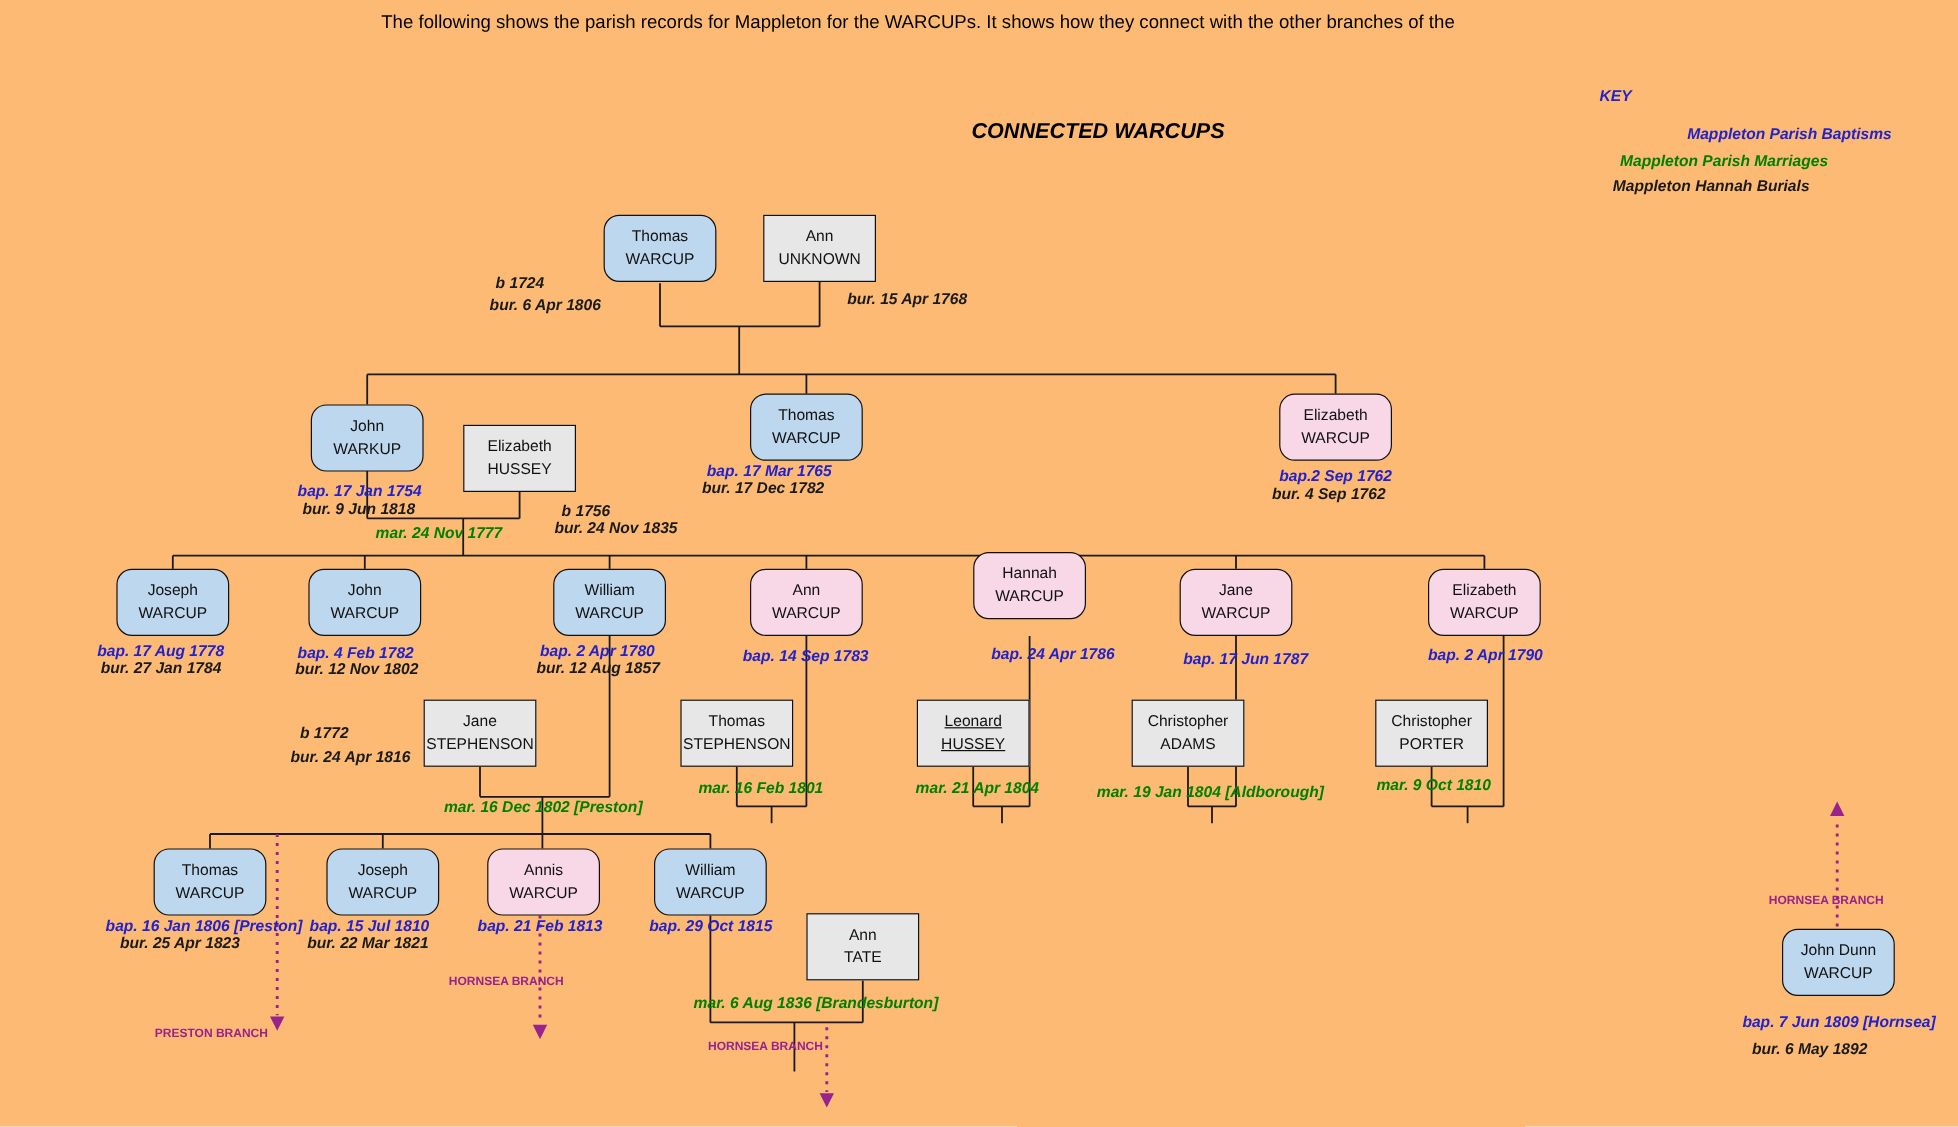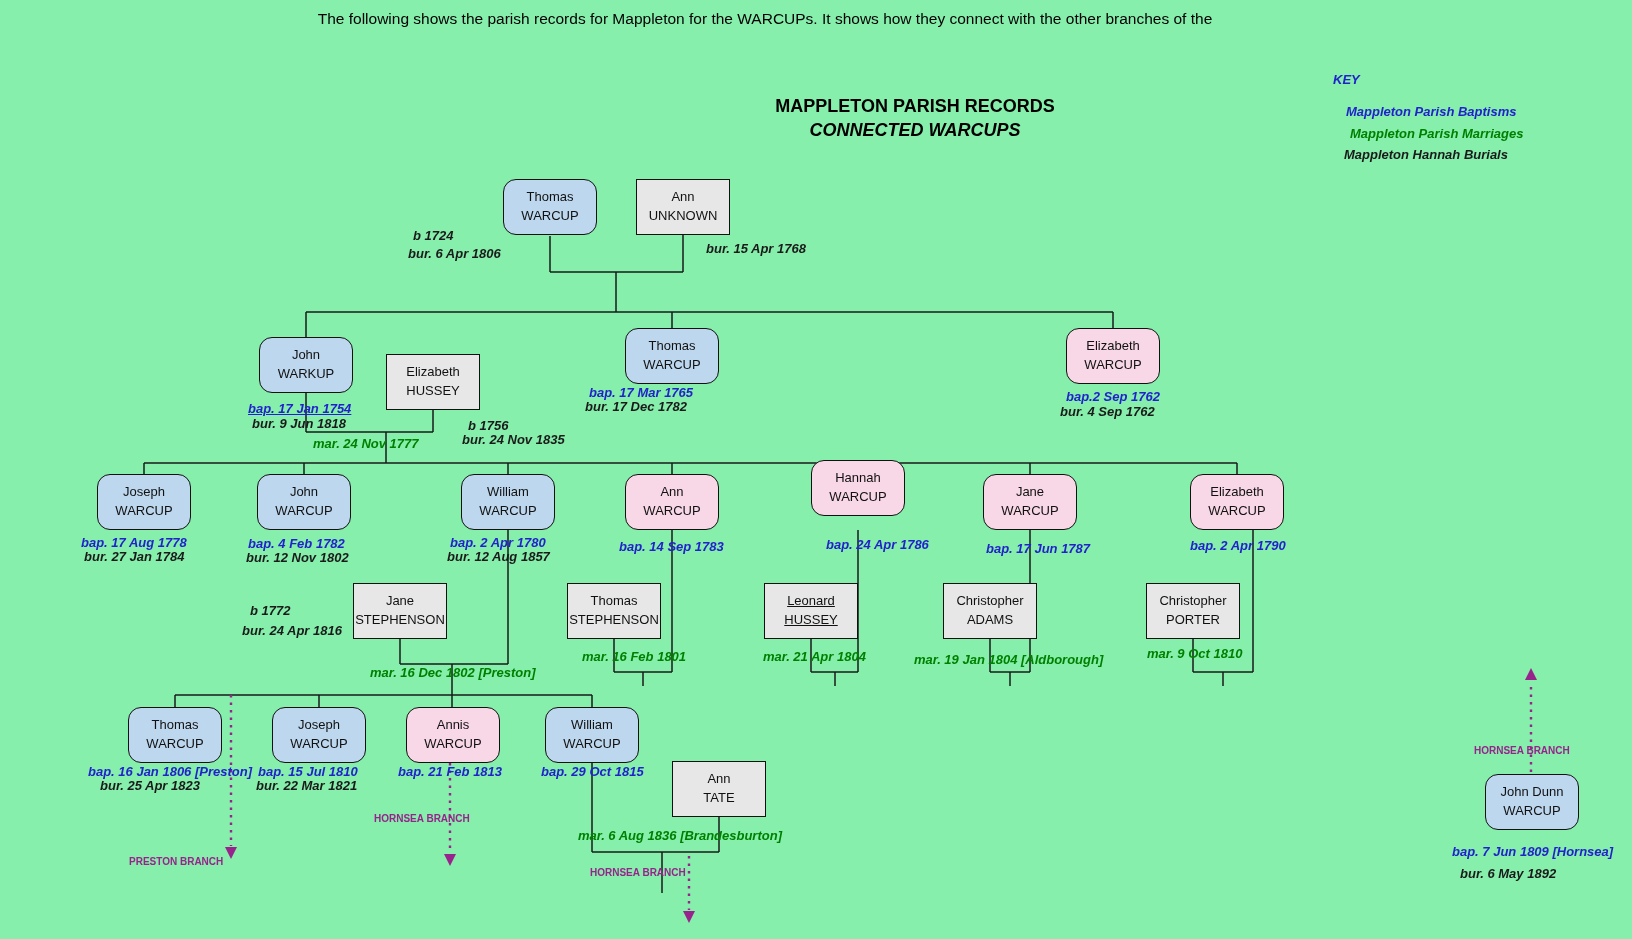--- a/index.html
+++ b/index.html
@@ -1,17 +1,17 @@
 <!DOCTYPE html>
 <html><head>
 <meta charset="utf-8">
 <style>
   html,body{margin:0;padding:0;background:#fff;}
   #canvas{
-    position:relative;width:1632px;height:939px;background:#86efac;
+    position:relative;width:1632px;height:939px;background:#fdba74;
     font-family:"Liberation Sans","DejaVu Sans",sans-serif;color:#1a1a1a;overflow:hidden;
   }
   .hdr{position:absolute;left:40px;top:9px;width:1450px;text-align:center;
        font-size:15.5px;line-height:1.35;color:#000;}
   .ttl{position:absolute;left:765px;top:96px;width:300px;text-align:center;color:#000;}
   .ttl .t1{font-size:18px;font-weight:bold;}
   .ttl .t2{font-size:18px;font-weight:bold;font-style:italic;margin-top:3px;text-align:center;}
   .keytitle{position:absolute;left:1333px;top:72px;font-size:13px;font-weight:bold;
             font-style:italic;color:#2222CC;}
   .keyitem{position:absolute;font-size:13px;font-weight:bold;font-style:italic;white-space:nowrap;}
@@ -34,26 +34,25 @@
 </head>
 <body>
 
 <div id="canvas">
 
   <div class="hdr">
     <div>The following shows the parish records for Mappleton for the WARCUPs. It shows how they connect with the other branches of the</div>
   </div>
 
   <div class="ttl">
-    <div class="t1">MAPPLETON PARISH RECORDS</div>
     <div class="t2">CONNECTED WARCUPS</div>
   </div>
 
   <div class="keytitle">KEY</div>
-  <div class="keyitem" style="left:1346px;top:104px;color:#2222CC;text-align:right;">Mappleton Parish Baptisms</div>
+  <div class="keyitem" style="left:1406px;top:104px;color:#2222CC;text-align:right;">Mappleton Parish Baptisms</div>
   <div class="keyitem" style="left:1350px;top:126px;color:#008000;">Mappleton Parish Marriages</div>
   <div class="keyitem" style="left:1344px;top:147px;color:#1a1a1a;">Mappleton Hannah Burials</div>
 
   <svg class="wires" width="1632" height="939">
     <g stroke="#1a1a1a" stroke-width="1.5" fill="none">
 
       <line x1="550" y1="236" x2="550" y2="272"></line>
         <line x1="683" y1="234" x2="683" y2="272"></line>
       <line x1="550" y1="272" x2="683" y2="272"></line>
         <line x1="616" y1="272" x2="616" y2="312"></line>
@@ -148,21 +147,21 @@
     <div>HUSSEY</div>
   </div>
   <div class="pbox blue round" style="left:625px;top:328px;">
     <div>Thomas</div>
     <div>WARCUP</div>
   </div>
   <div class="pbox pink round" style="left:1066px;top:328px;">
     <div>Elizabeth</div>
     <div>WARCUP</div>
   </div>
-  <div class="note bap" style="left:248px;top:402px;text-decoration:underline;">bap. 17 Jan 1754</div>
+  <div class="note bap" style="left:248px;top:402px;">bap. 17 Jan 1754</div>
   <div class="note bur" style="left:252px;top:417px;">bur. 9 Jun 1818</div>
   <div class="note mar" style="left:313px;top:437px;">mar. 24 Nov 1777</div>
   <div class="note bur" style="left:468px;top:419px;">b 1756</div>
   <div class="note bur" style="left:462px;top:433px;">bur. 24 Nov 1835</div>
   <div class="note bap" style="left:589px;top:386px;">bap. 17 Mar 1765</div>
   <div class="note bur" style="left:585px;top:400px;">bur. 17 Dec 1782</div>
   <div class="note bap" style="left:1066px;top:390px;">bap.2 Sep 1762</div>
   <div class="note bur" style="left:1060px;top:405px;text-align:center;">bur. 4 Sep 1762</div>
 
   <div class="pbox blue round" style="left:97px;top:474px;">

